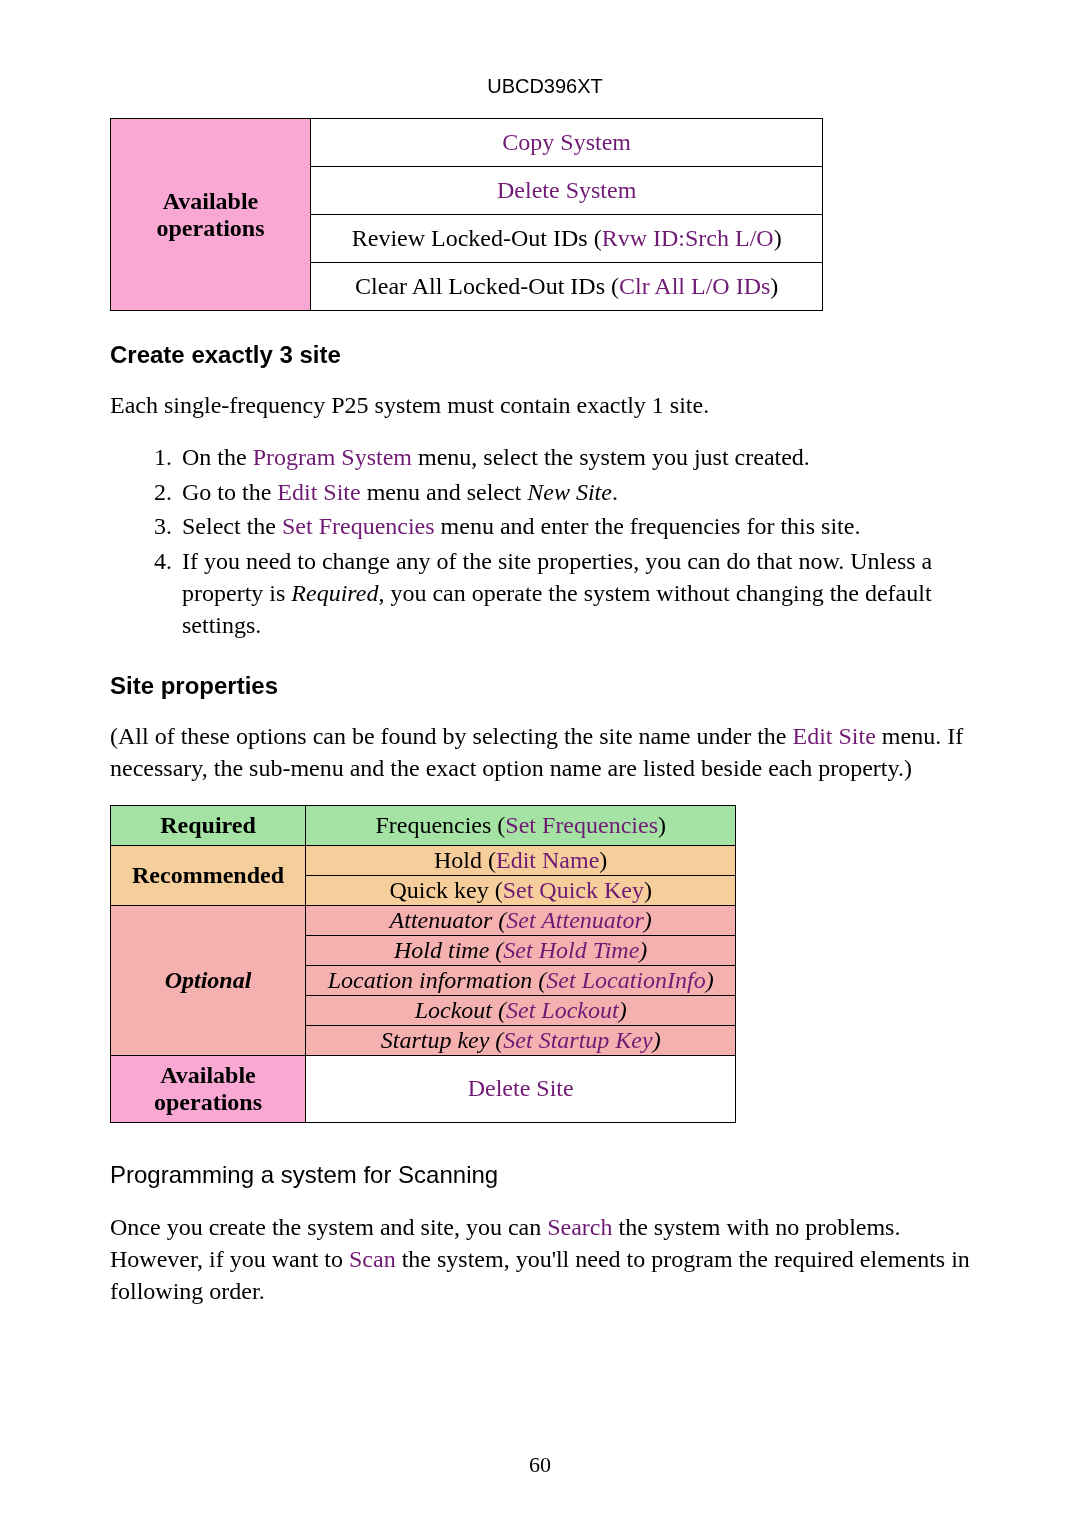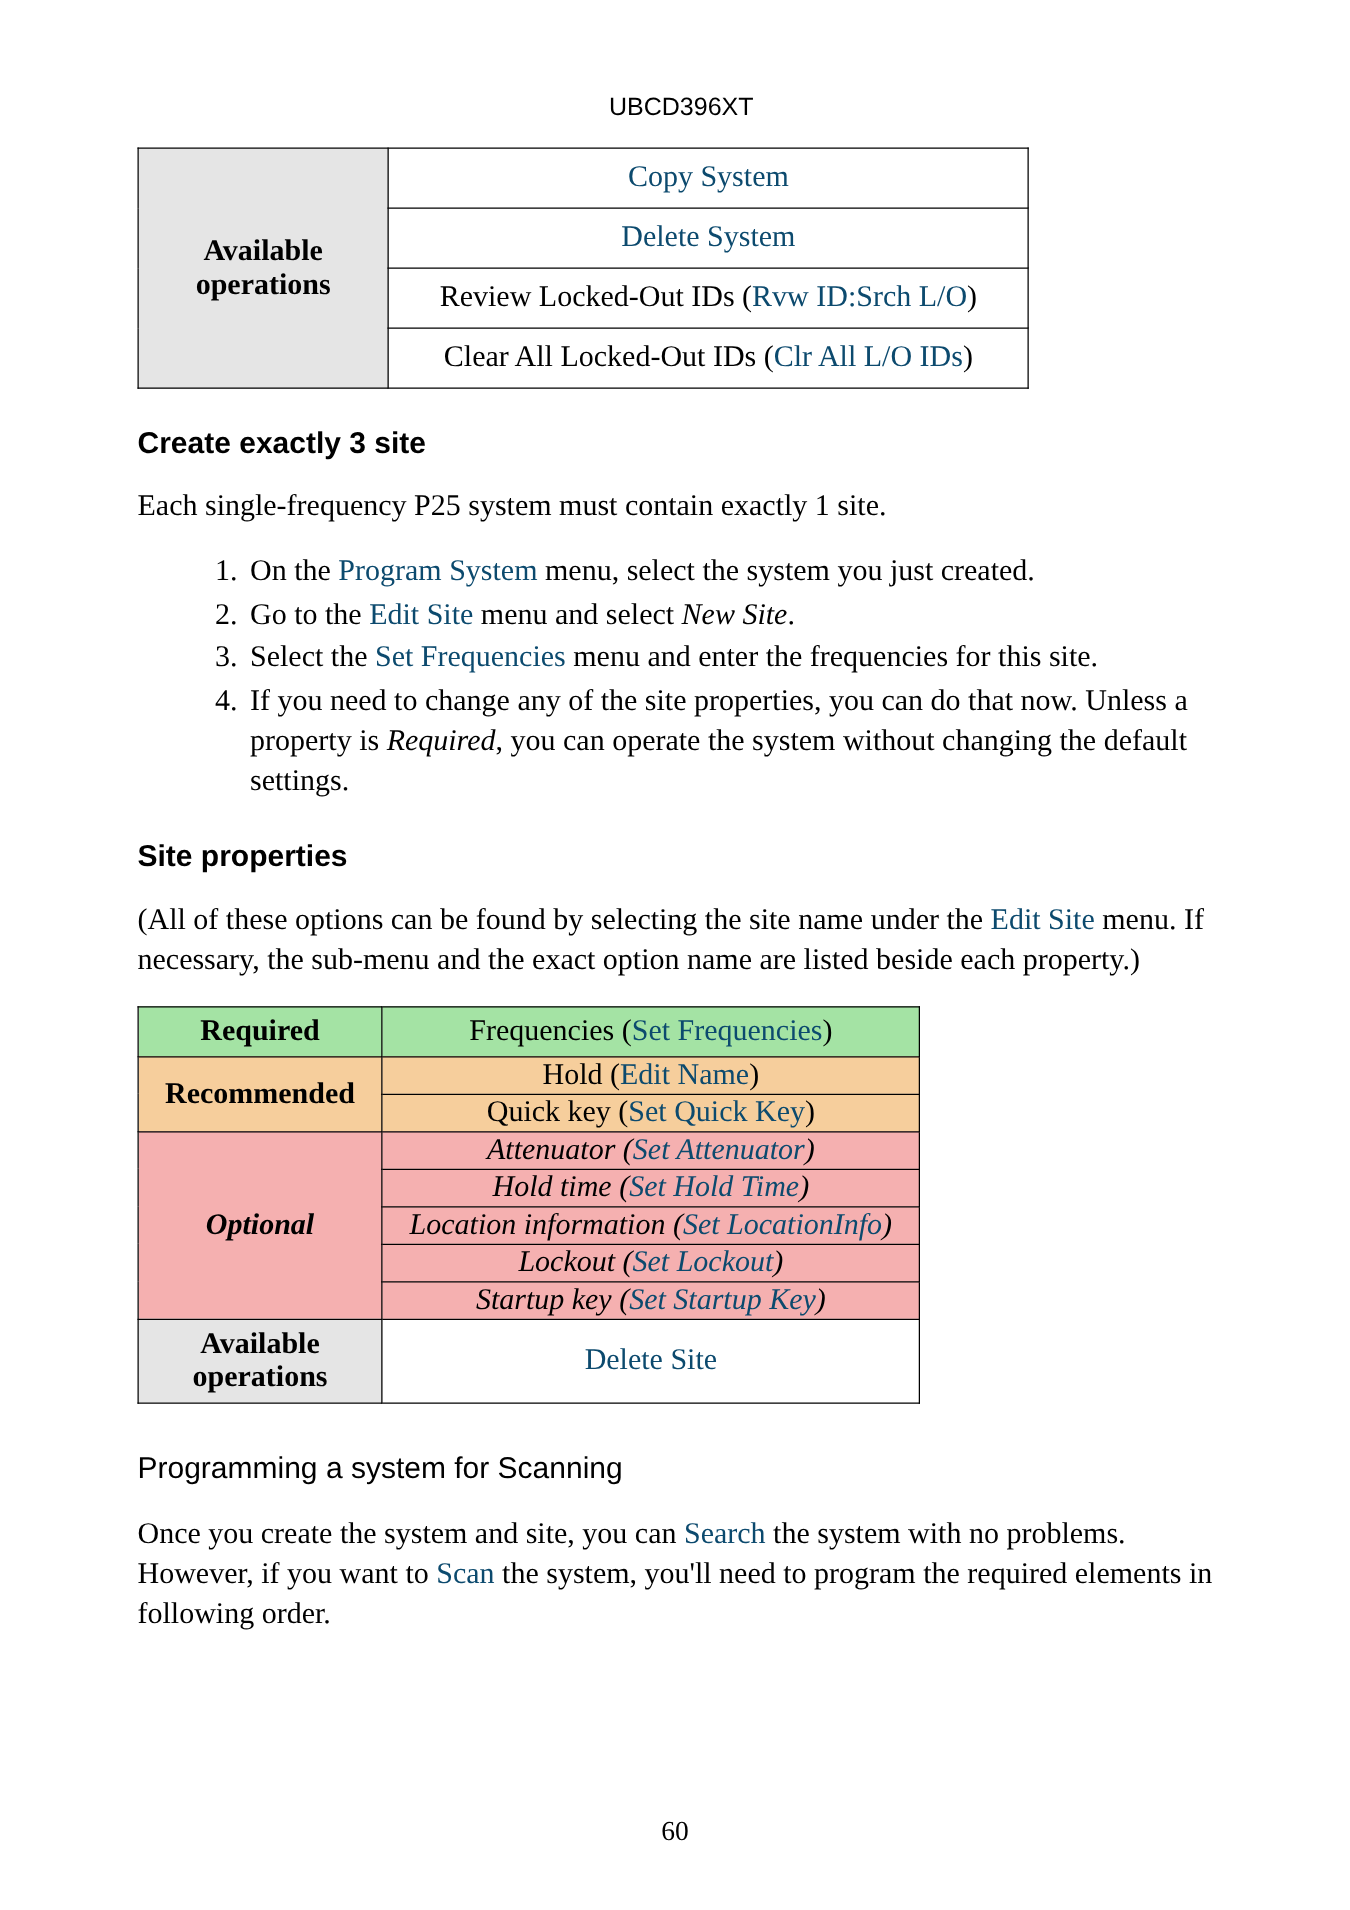--- a/index.html
+++ b/index.html
@@ -25,39 +25,39 @@
     }
     td {
       border: 1px solid #000;
       padding: 6px 12px;
       vertical-align: middle;
     }
     .row-label {
       font-weight: bold;
       text-align: center;
       width: 200px;
-      background: #e5e5e5;
+      background: #f9a8d4;
     }
     .cell-center { text-align: center; padding: 10px 12px; }
-    .link { color: #0c4a6e; }
+    .link { color: #701a75; }
     .h3 {
       font-family: Arial, Helvetica, sans-serif;
       font-size: 24px;
       font-weight: bold;
       margin: 30px 0 20px 0;
     }
     .h2 {
       font-family: Arial, Helvetica, sans-serif;
       font-size: 24px;
       font-weight: normal;
       margin: 38px 0 22px 0;
     }
     p { margin-bottom: 20px; line-height: 1.35; }
     ol {
-      margin-left: 86px;
+      margin-left: 68px;
       margin-bottom: 28px;
       line-height: 1.35;
     }
     ol li { padding-left: 4px; margin-bottom: 2px; }
     .em { font-style: italic; }
     .green { background: #a4e3a4; }
     .orange { background: #f6ce9c; }
     .pink { background: #f5b0b0; font-style: italic; }
     .page-num {
       text-align: center;

